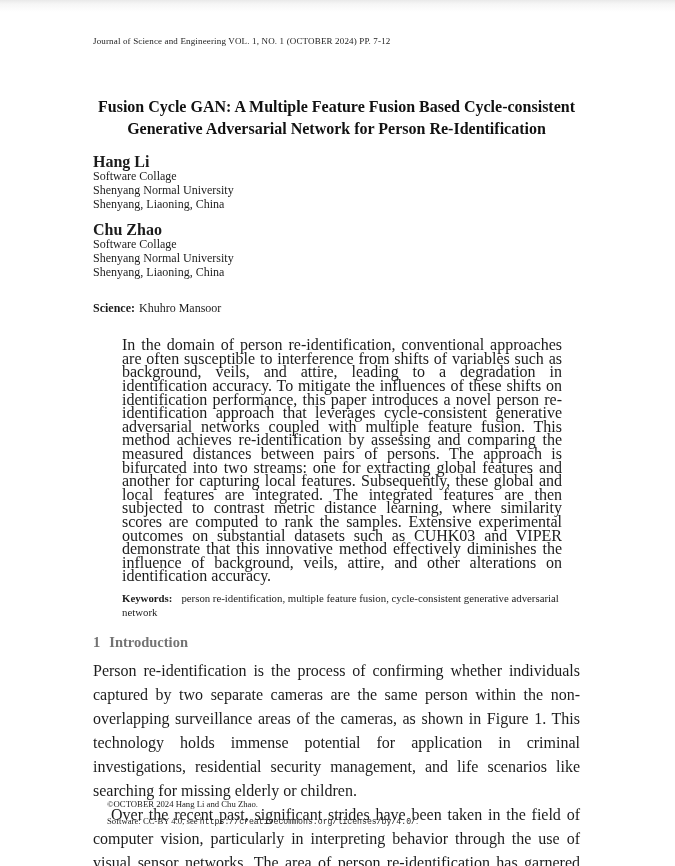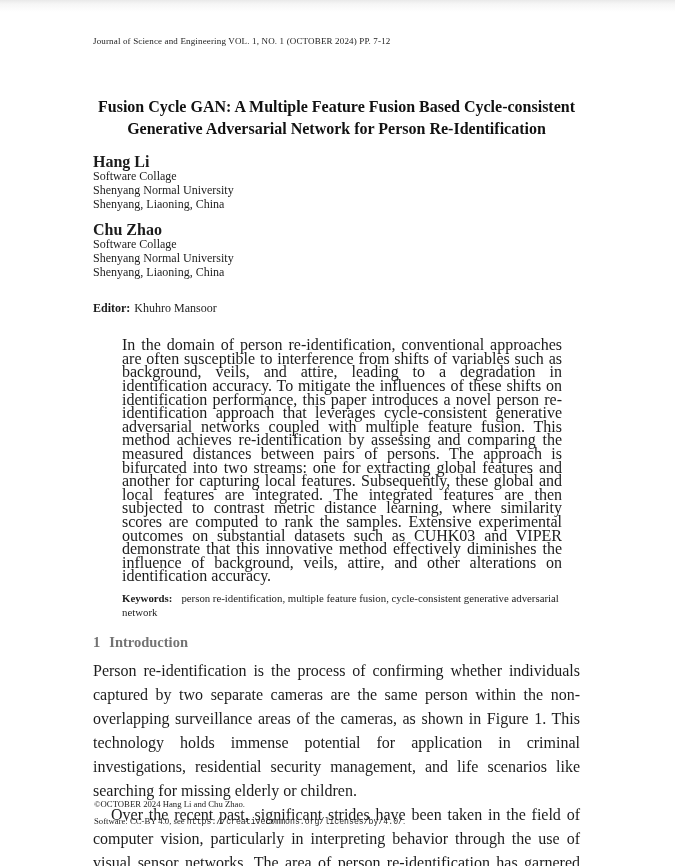--- a/index.html
+++ b/index.html
@@ -102,21 +102,21 @@
     font-size: 16px;
     line-height: 24px;
     text-align: justify;
   }
   .body-par.indented {
     margin-top: 0;
     text-indent: 18px;
   }
   .page-footer {
     position: absolute;
-    left: 94px;
+    left: 107px;
     top: 799px;
     width: 487px;
     font-size: 8.7px;
     color: #222;
   }
   .footer-line2 { margin-top: 7px; }
   .mono {
     font-family: "Liberation Mono", monospace;
     font-size: 8.2px;
     color: #1c1c1c;
@@ -147,21 +147,21 @@
       <div class="author">
         <div class="author-name">Chu Zhao</div>
         <div class="affil">Software Collage</div>
         <div class="affil">Shenyang Normal University</div>
         <div class="affil">Shenyang, Liaoning, China</div>
       </div>
 
     </div>
 
     <div class="editor-line">
-      <span class="editor-label">Editor:</span><span>Khuhro Mansoor</span>
+      <span class="editor-label">Science:</span><span>Khuhro Mansoor</span>
     </div>
 
     <div class="abstract">
       <p class="abstract-text">In the domain of person re-identification, conventional approaches are often susceptible to interference from shifts of variables such as background, veils, and attire, leading to a degradation in identification accuracy. To mitigate the influences of these shifts on identification performance, this paper introduces a novel person re-identification approach that leverages cycle-consistent generative adversarial networks coupled with multiple feature fusion. This method achieves re-identification by assessing and comparing the measured distances between pairs of persons. The approach is bifurcated into two streams: one for extracting global features and another for capturing local features. Subsequently, these global and local features are integrated. The integrated features are then subjected to contrast metric distance learning, where similarity scores are computed to rank the samples. Extensive experimental outcomes on substantial datasets such as CUHK03 and VIPER demonstrate that this innovative method effectively diminishes the influence of background, veils, attire, and other alterations on identification accuracy.</p>
       <p class="keywords">
         <span class="kw-label">Keywords:</span><span>person re-identification, multiple feature fusion, cycle-consistent generative adversarial network</span>
       </p>
     </div>
 
     <h2 class="section-heading">

